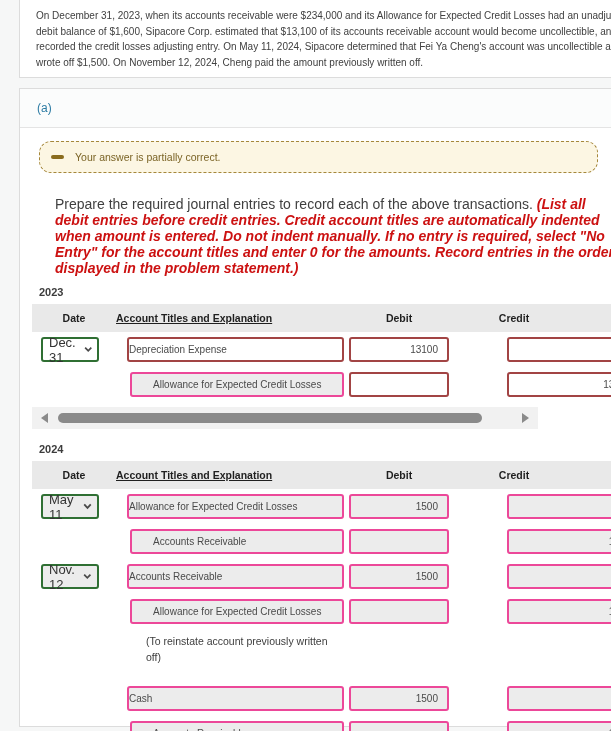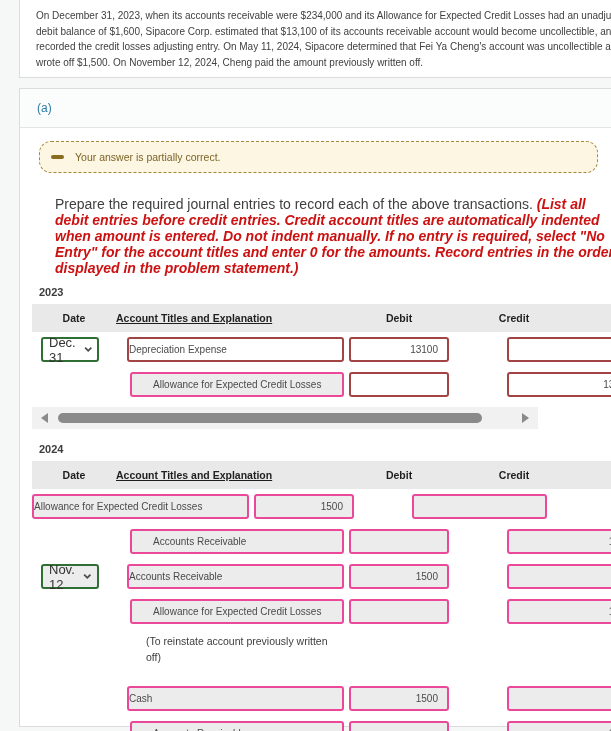--- a/index.html
+++ b/index.html
@@ -142,20 +142,28 @@
 
     <div class="jtable">
       <div class="jhead">
         <div class="h-date">Date</div>
         <div class="h-acct">Account Titles and Explanation</div>
         <div class="h-debit">Debit</div>
         <div class="h-credit">Credit</div>
       </div>
 
       <div class="jrow">
+        <div class="c-date">
+          <div class="dropdown locked">
+            <span>May 11</span>
+            <svg width="11" height="7" viewBox="0 0 11 7">
+                <path d="M1.5 1 L5.5 5.2 L9.5 1" stroke="#4a4a4a" stroke-width="2.2" fill="none"></path>
+              </svg>
+          </div>
+        </div>
         <div class="c-acct">
             <div class="fld f-acct b-green locked">Allowance for Expected Credit Losses</div>
           </div>
         <div class="c-debit">
             <div class="fld f-amt b-green locked">1500</div>
           </div>
         <div class="c-credit">
             <div class="fld f-amt f-credit b-green locked"></div>
           </div>
       </div>

